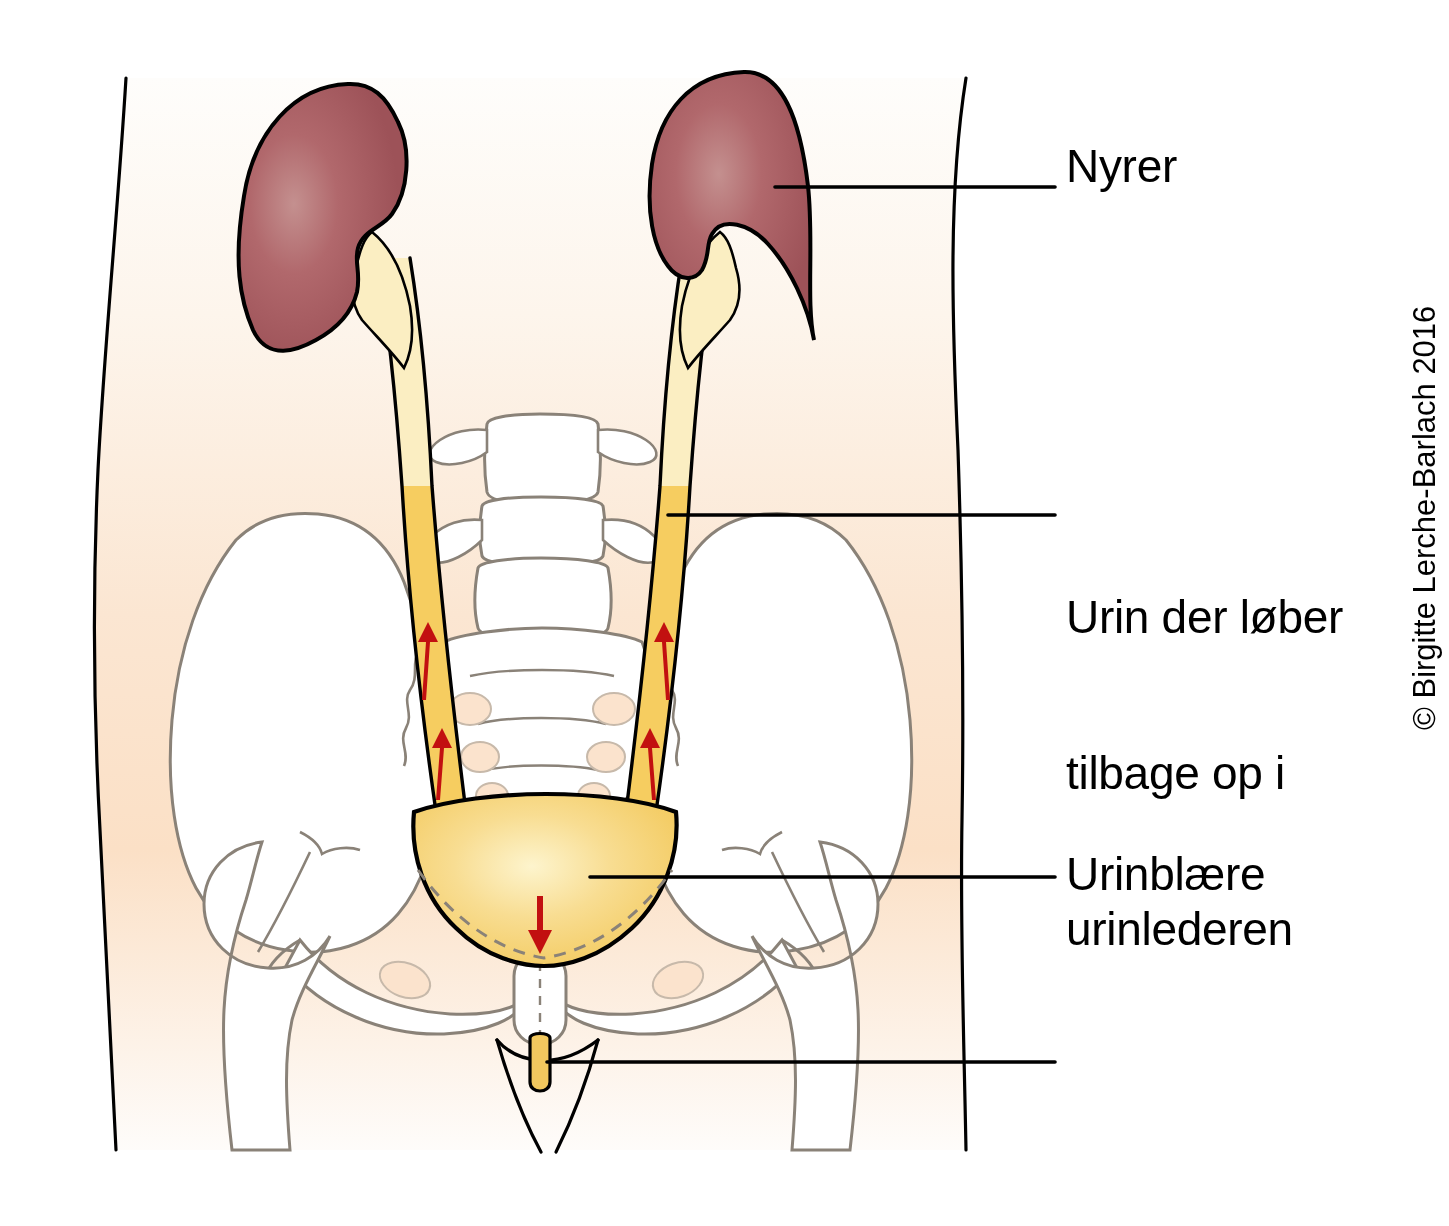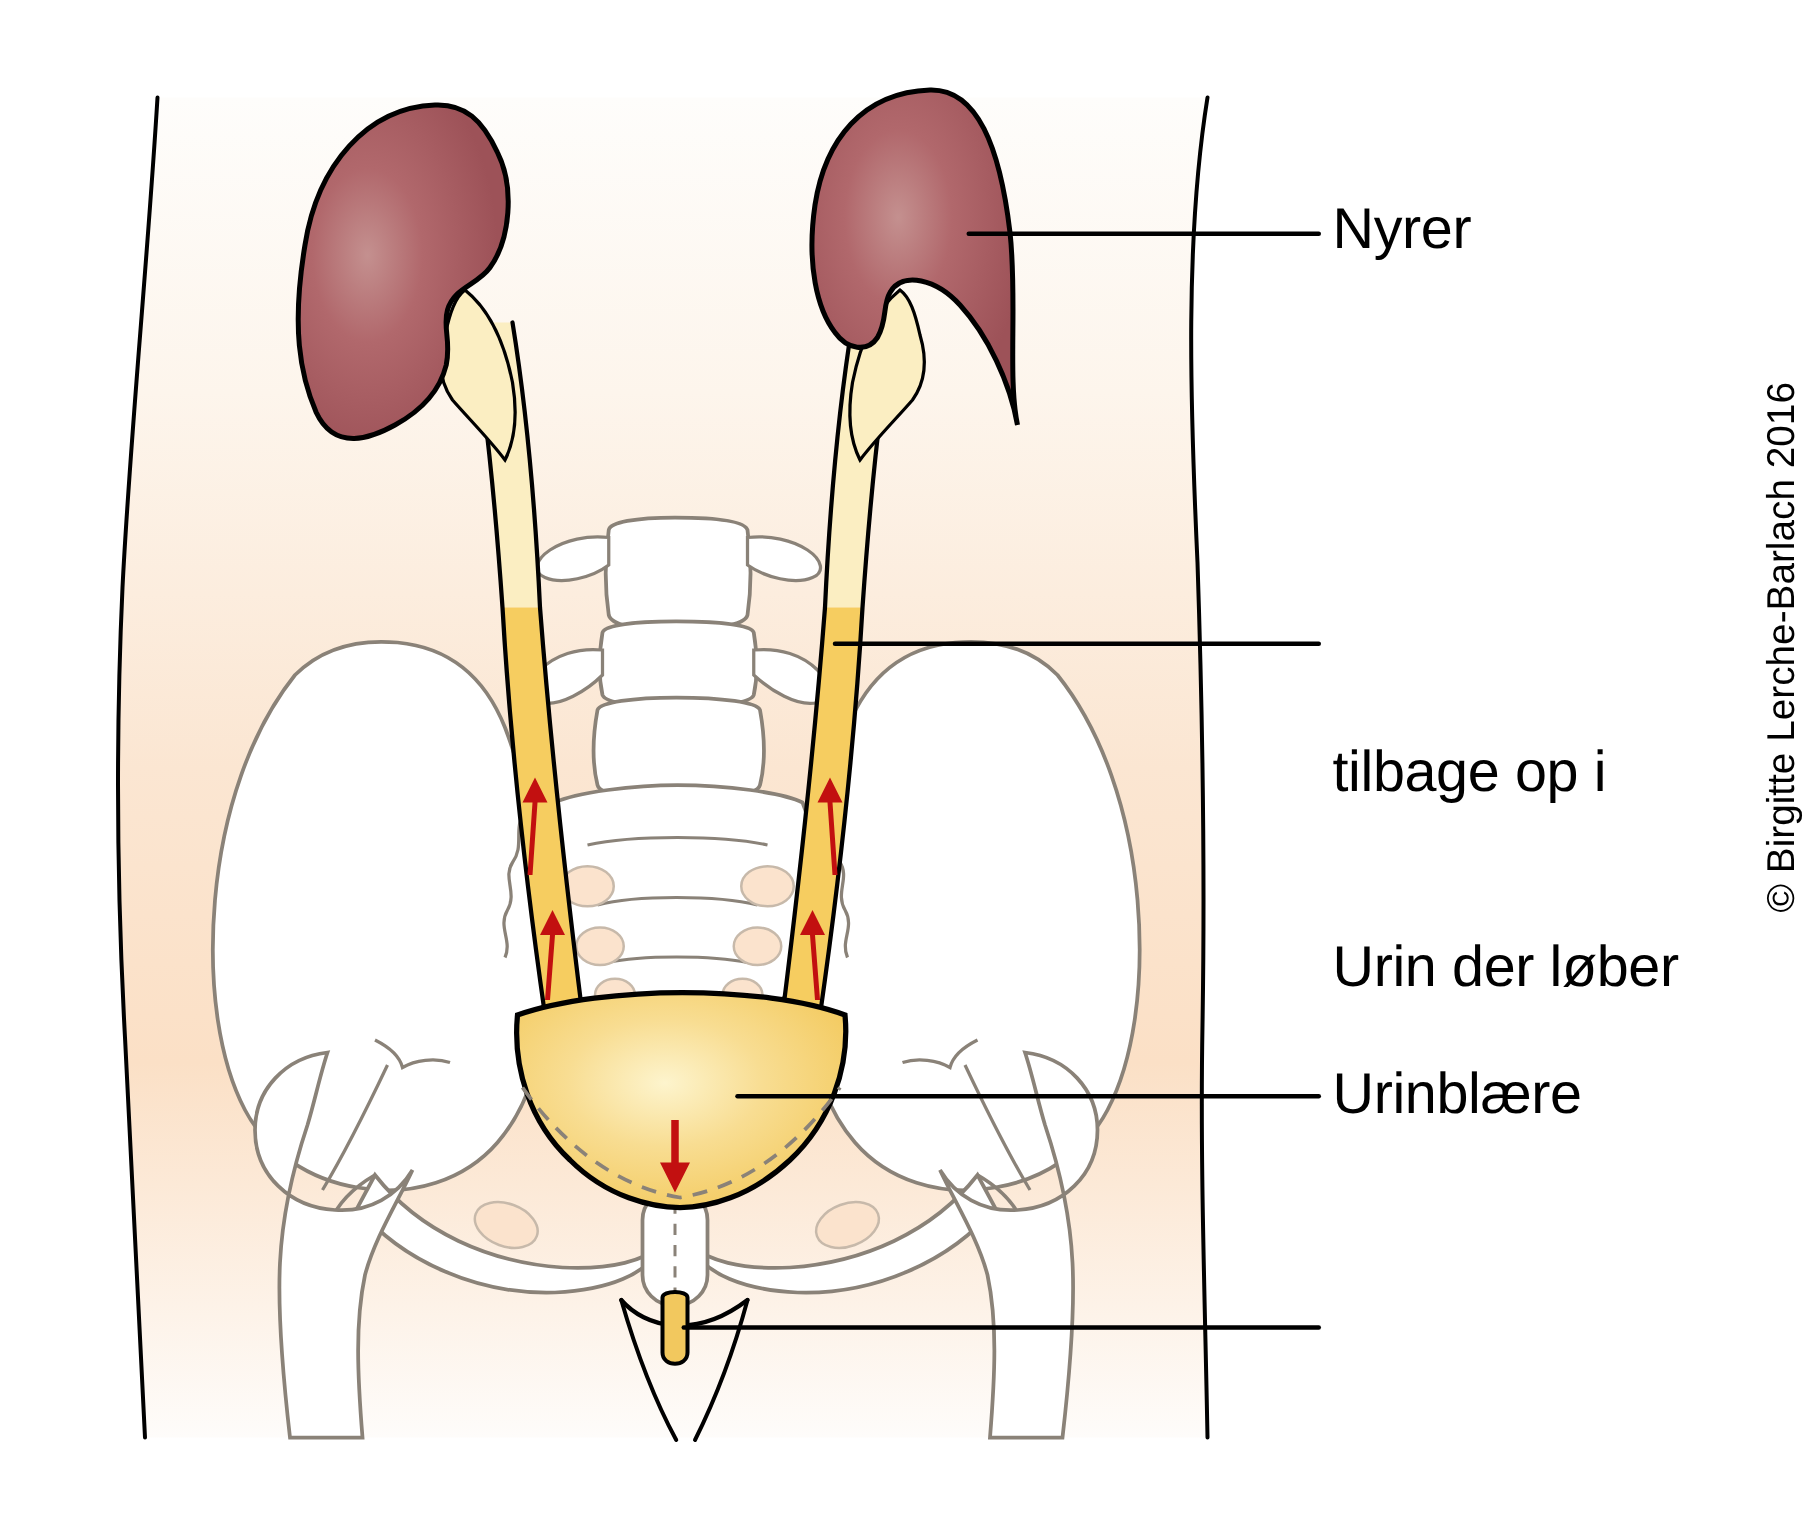--- a/index.html
+++ b/index.html
@@ -26,21 +26,21 @@
   }
   .label-text {
     position: absolute;
     font-family: "Liberation Sans", sans-serif;
     font-size: 46px;
     line-height: 52px;
     color: #000000;
     white-space: pre;
     letter-spacing: -0.3px;
   }
-  #label-nyrer { left: 1066px; top: 156px; }
+  #label-nyrer { left: 1066px; top: 140px; }
   #label-reflux { left: 1066px; top: 487px; }
   #label-bladder { left: 1066px; top: 848px; }
   #label-urethra { left: 1066px; top: 1028px; }
   #copyright {
     position: absolute;
     left: 1377px;
     top: 730px;
     width: 430px;
     font-family: "Liberation Sans", sans-serif;
     font-size: 31px;
@@ -257,22 +257,23 @@
       <line x1="775" y1="187" x2="1055" y2="187"></line>
       <line x1="668" y1="515" x2="1055" y2="515"></line>
       <line x1="590" y1="877" x2="1055" y2="877"></line>
       <line x1="547" y1="1062" x2="1055" y2="1062"></line>
     </g>
   </svg>
 
   <div class="label-text" id="label-nyrer">Nyrer</div>
 
   <div class="label-text" id="label-reflux">
+    <div>Urin der løber</div>
     <div>tilbage op i</div>
-    <div>Urin der løber</div>
+    <div>urinlederen</div>
   </div>
 
   <div class="label-text" id="label-bladder">Urinblære</div>
 
 
   <div id="copyright">© Birgitte Lerche-Barlach 2016</div>
 
 </div>
 
 </body></html>

